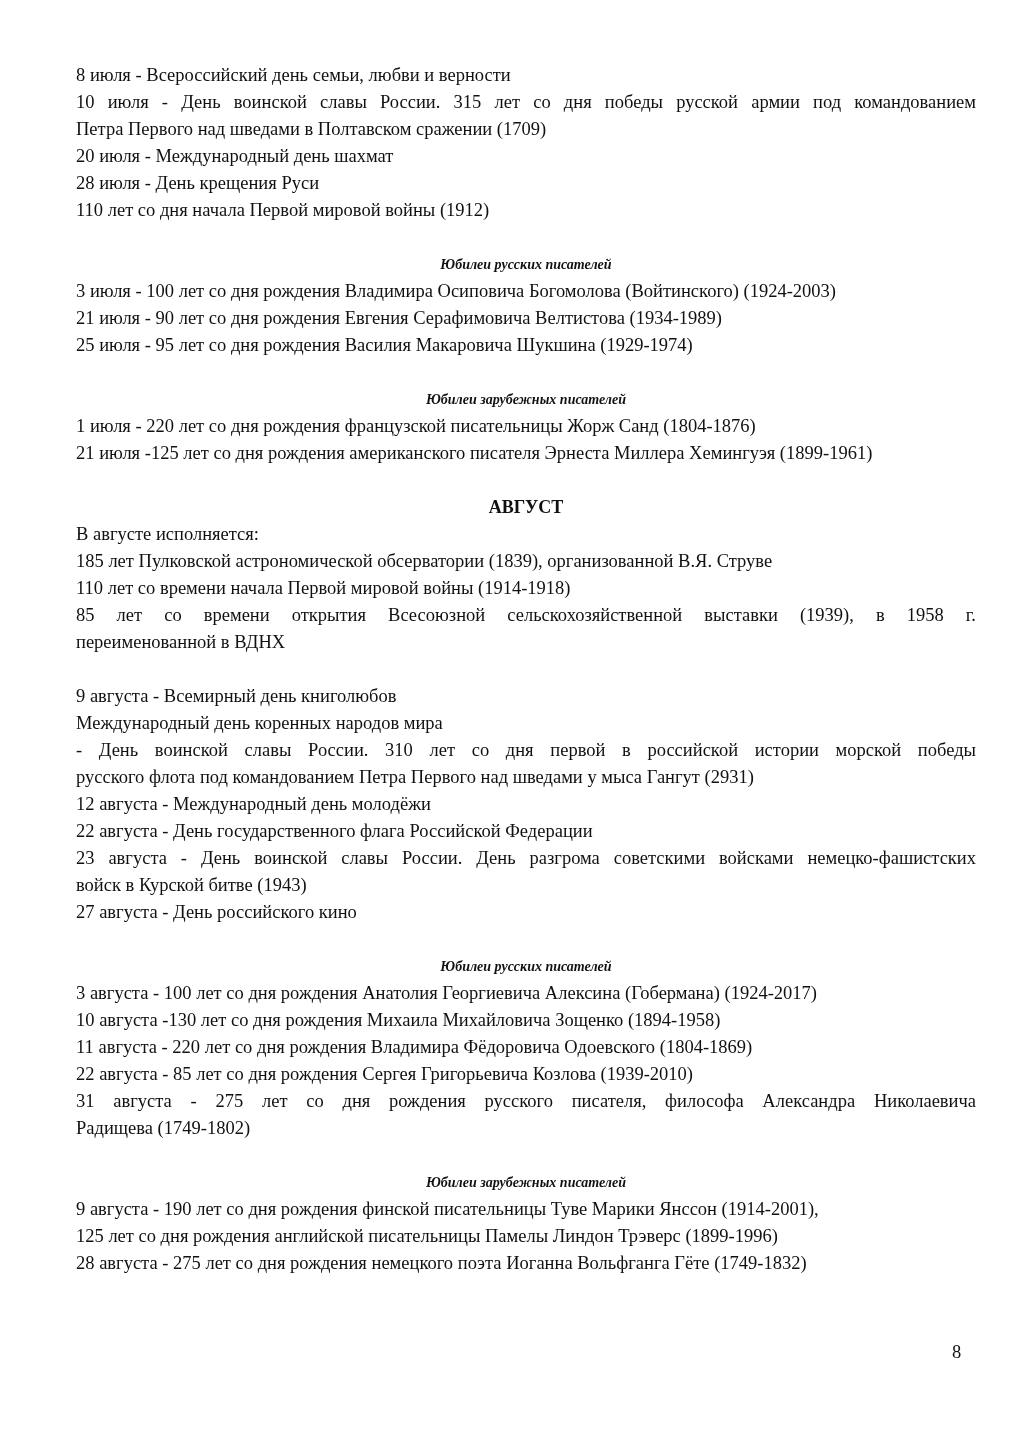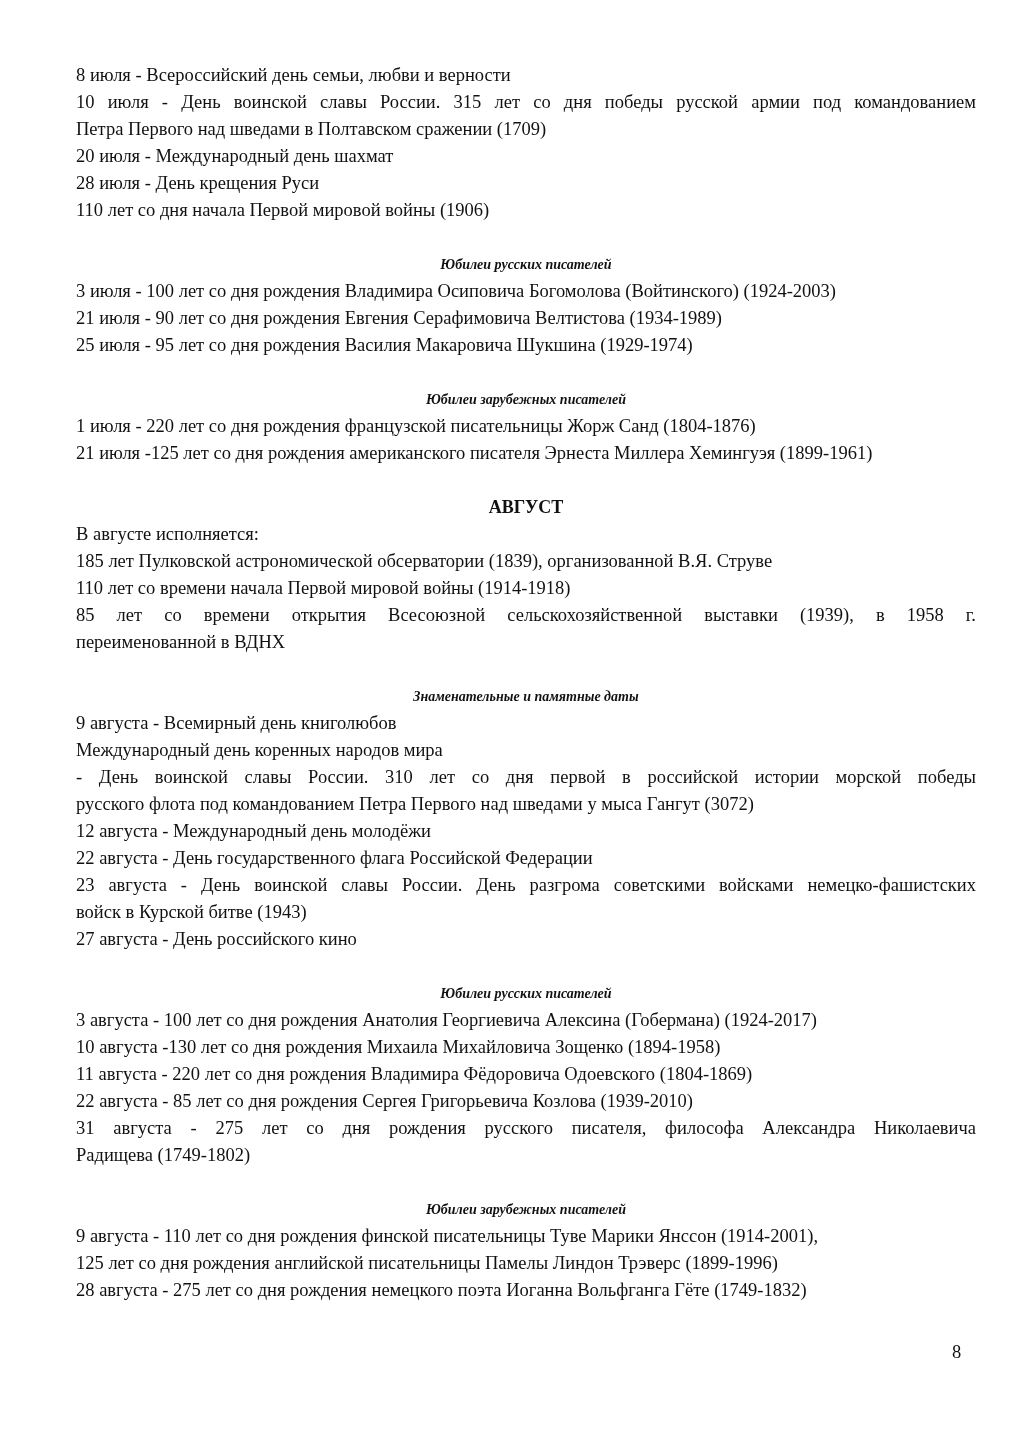--- a/index.html
+++ b/index.html
@@ -18,21 +18,21 @@
 <body>
 
 <div class="page">
 
   <div>
     <div class="line">8 июля - Всероссийский день семьи, любви и верности</div>
     <div class="line just">10 июля - День воинской славы России. 315 лет со дня победы русской армии под командованием</div>
     <div class="line">Петра Первого над шведами в Полтавском сражении (1709)</div>
     <div class="line">20 июля - Международный день шахмат</div>
     <div class="line">28 июля - День крещения Руси</div>
-    <div class="line">110 лет со дня начала Первой мировой войны (1906)</div>
+    <div class="line">110 лет со дня начала Первой мировой войны (1912)</div>
   </div>
 
   <div class="gap"></div>
 
   <div>
     <div class="heading-italic">Юбилеи русских писателей</div>
     <div class="line">3 июля - 100 лет со дня рождения Владимира Осиповича Богомолова (Войтинского) (1924-2003)</div>
     <div class="line">21 июля - 90 лет со дня рождения Евгения Серафимовича Велтистова (1934-1989)</div>
     <div class="line">25 июля - 95 лет со дня рождения Василия Макаровича Шукшина (1929-1974)</div>
   </div>
@@ -52,25 +52,24 @@
     <div class="bold-line">В августе исполняется:</div>
     <div class="line">185 лет Пулковской астрономической обсерватории (1839), организованной В.Я. Струве</div>
     <div class="line">110 лет со времени начала Первой мировой войны (1914-1918)</div>
     <div class="line just">85 лет со времени открытия Всесоюзной сельскохозяйственной выставки (1939), в 1958 г.</div>
     <div class="line">переименованной в ВДНХ</div>
   </div>
 
   <div class="gap"></div>
 
   <div>
-    <div class="heading-italic">Знаменательные и памятные даты</div>
     <div class="line">9 августа - Всемирный день книголюбов</div>
     <div class="line">Международный день коренных народов мира</div>
     <div class="line just">- День воинской славы России. 310 лет со дня первой в российской истории морской победы</div>
-    <div class="line">русского флота под командованием Петра Первого над шведами у мыса Гангут (3072)</div>
+    <div class="line">русского флота под командованием Петра Первого над шведами у мыса Гангут (2931)</div>
     <div class="line">12 августа - Международный день молодёжи</div>
     <div class="line">22 августа - День государственного флага Российской Федерации</div>
     <div class="line just">23 августа - День воинской славы России. День разгрома советскими войсками немецко-фашистских</div>
     <div class="line">войск в Курской битве (1943)</div>
     <div class="line">27 августа - День российского кино</div>
   </div>
 
   <div class="gap"></div>
 
   <div>
@@ -80,20 +79,20 @@
     <div class="line">11 августа - 220 лет со дня рождения Владимира Фёдоровича Одоевского (1804-1869)</div>
     <div class="line">22 августа - 85 лет со дня рождения Сергея Григорьевича Козлова (1939-2010)</div>
     <div class="line just">31 августа - 275 лет со дня рождения русского писателя, философа Александра Николаевича</div>
     <div class="line">Радищева (1749-1802)</div>
   </div>
 
   <div class="gap"></div>
 
   <div>
     <div class="heading-italic">Юбилеи зарубежных писателей</div>
-    <div class="line">9 августа - 110 лет со дня рождения финской писательницы Туве Марики Янссон (1914-2001),</div>
+    <div class="line">9 августа - 190 лет со дня рождения финской писательницы Туве Марики Янссон (1914-2001),</div>
     <div class="line">125 лет со дня рождения английской писательницы Памелы Линдон Трэверс (1899-1996)</div>
     <div class="line">28 августа - 275 лет со дня рождения немецкого поэта Иоганна Вольфганга Гёте (1749-1832)</div>
   </div>
 
 </div>
 
 <div class="page-number">8</div>
 
 </body></html>

